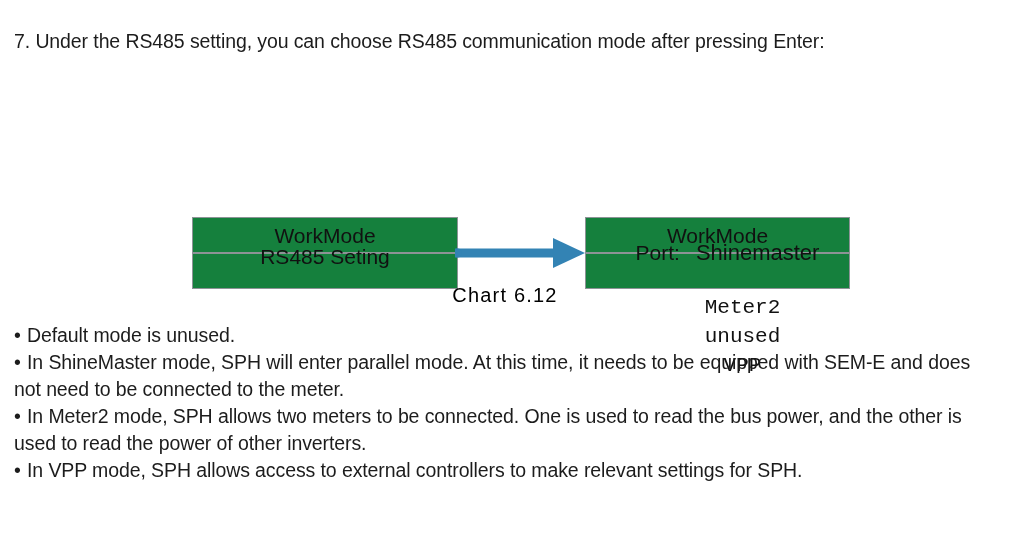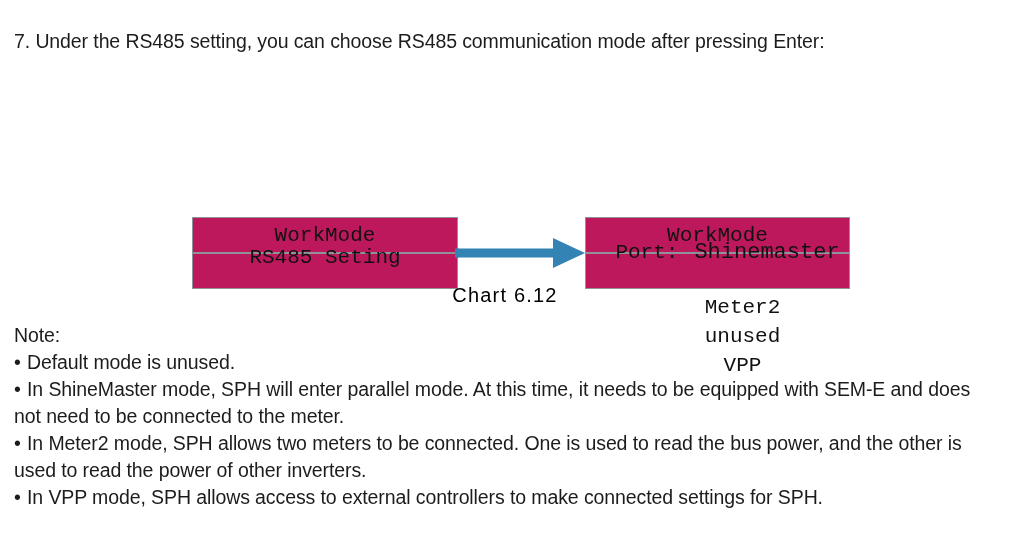--- a/index.html
+++ b/index.html
@@ -38,24 +38,24 @@
   .diagram {
     position: absolute;
     left: 0;
     top: 105px;
     width: 1010px;
     height: 190px;
   }
 
   .lcd-box {
     position: absolute;
-    background: #be185d;
+    background: #15803d;
     border: 1.5px solid #8d9396;
     box-sizing: border-box;
-    font-family: Liberation Mono, monospace;
+    font-family: Liberation Sans, sans-serif;
     color: #111111;
   }
   .lcd-box.left  { left: 192px; top: 112px; width: 266px; height: 72px; }
   .lcd-box.right { left: 585px; top: 112px; width: 265px; height: 72px; }
 
   .lcd-row {
     position: absolute;
     left: 0;
     right: 0;
     height: 35px;
@@ -182,32 +182,31 @@
     <div class="options">
       <div class="opt">Meter2</div>
       <div class="opt">unused</div>
       <div class="opt">VPP</div>
     </div>
   </div>
 
   <div class="caption">Chart 6.12</div>
 
   <div class="notes">
-    <p class="note-head">Note:</p>
 
     <p class="note-item">
       <span class="bullet">•</span><span>Default mode is unused.</span>
     </p>
 
     <p class="note-item">
       <span class="bullet">•</span><span>In ShineMaster mode, SPH will enter parallel mode. At this time, it needs to be equipped with SEM-E and does not need to be connected to the meter.</span>
     </p>
 
     <p class="note-item">
       <span class="bullet">•</span><span>In Meter2 mode, SPH allows two meters to be connected. One is used to read the bus power, and the other is used to read the power of other inverters.</span>
     </p>
 
     <p class="note-item">
-      <span class="bullet">•</span><span>In VPP mode, SPH allows access to external controllers to make connected settings for SPH.</span>
+      <span class="bullet">•</span><span>In VPP mode, SPH allows access to external controllers to make relevant settings for SPH.</span>
     </p>
   </div>
 
 </div>
 
 </body></html>

